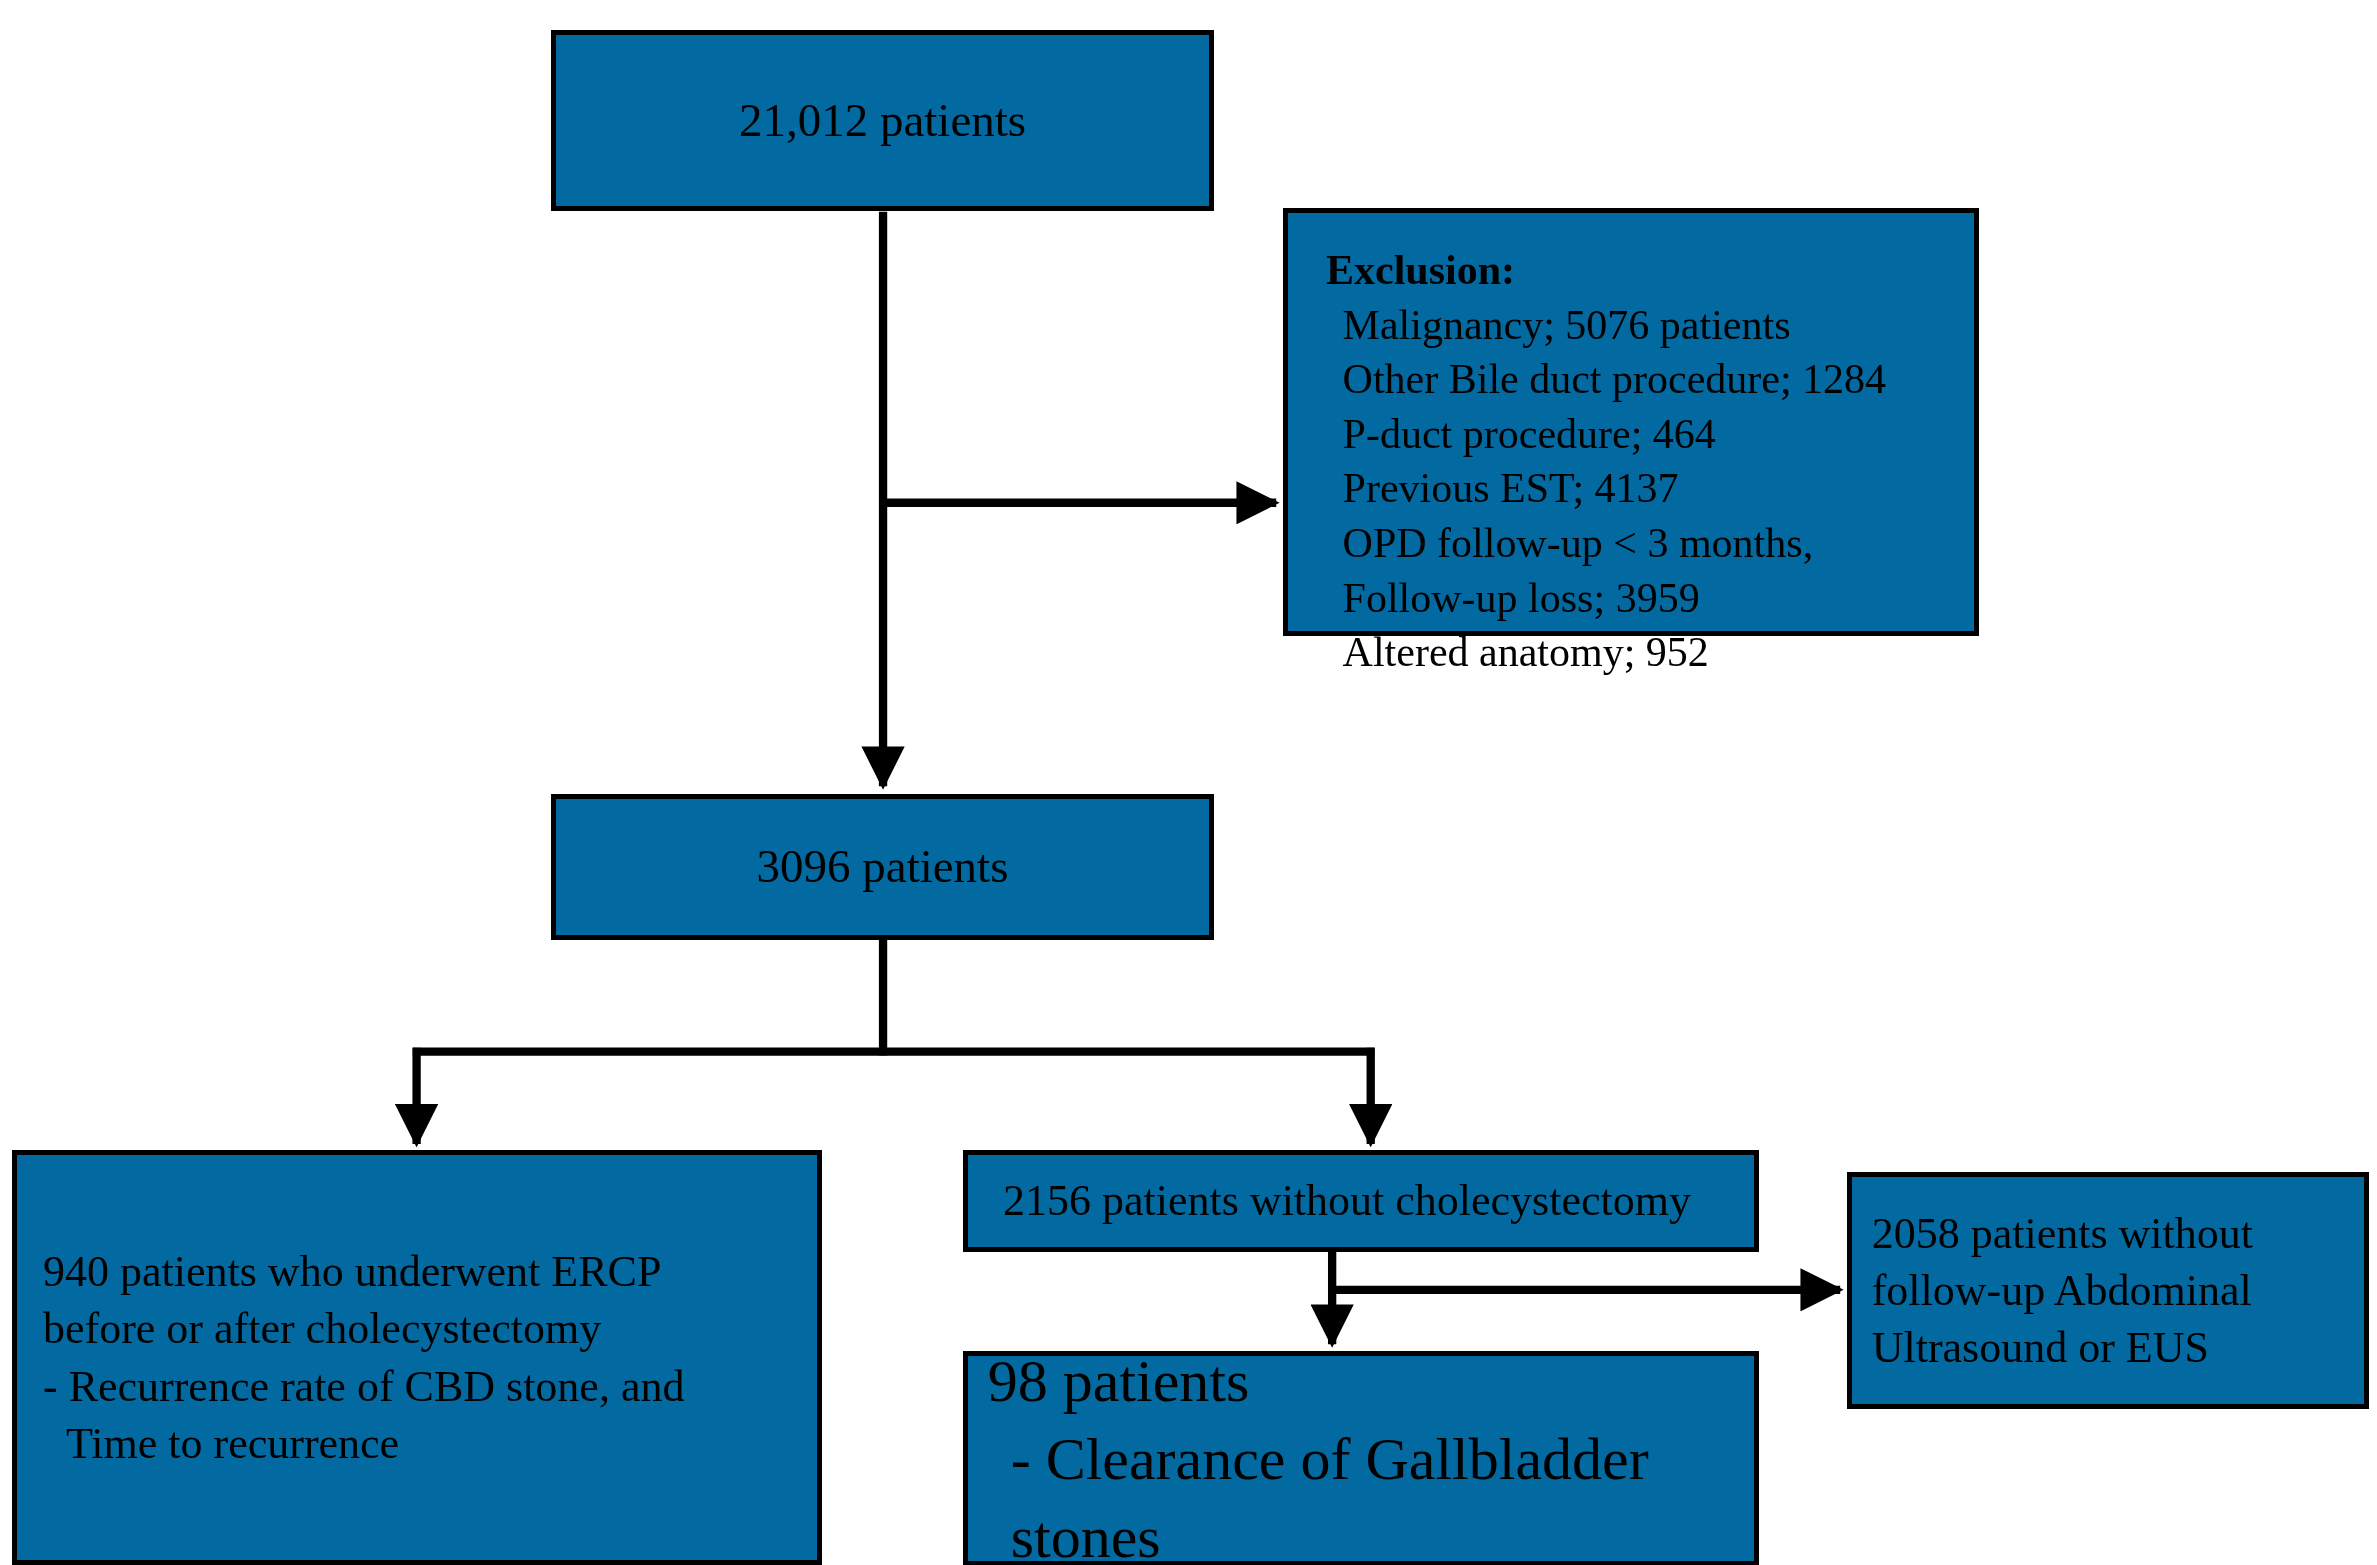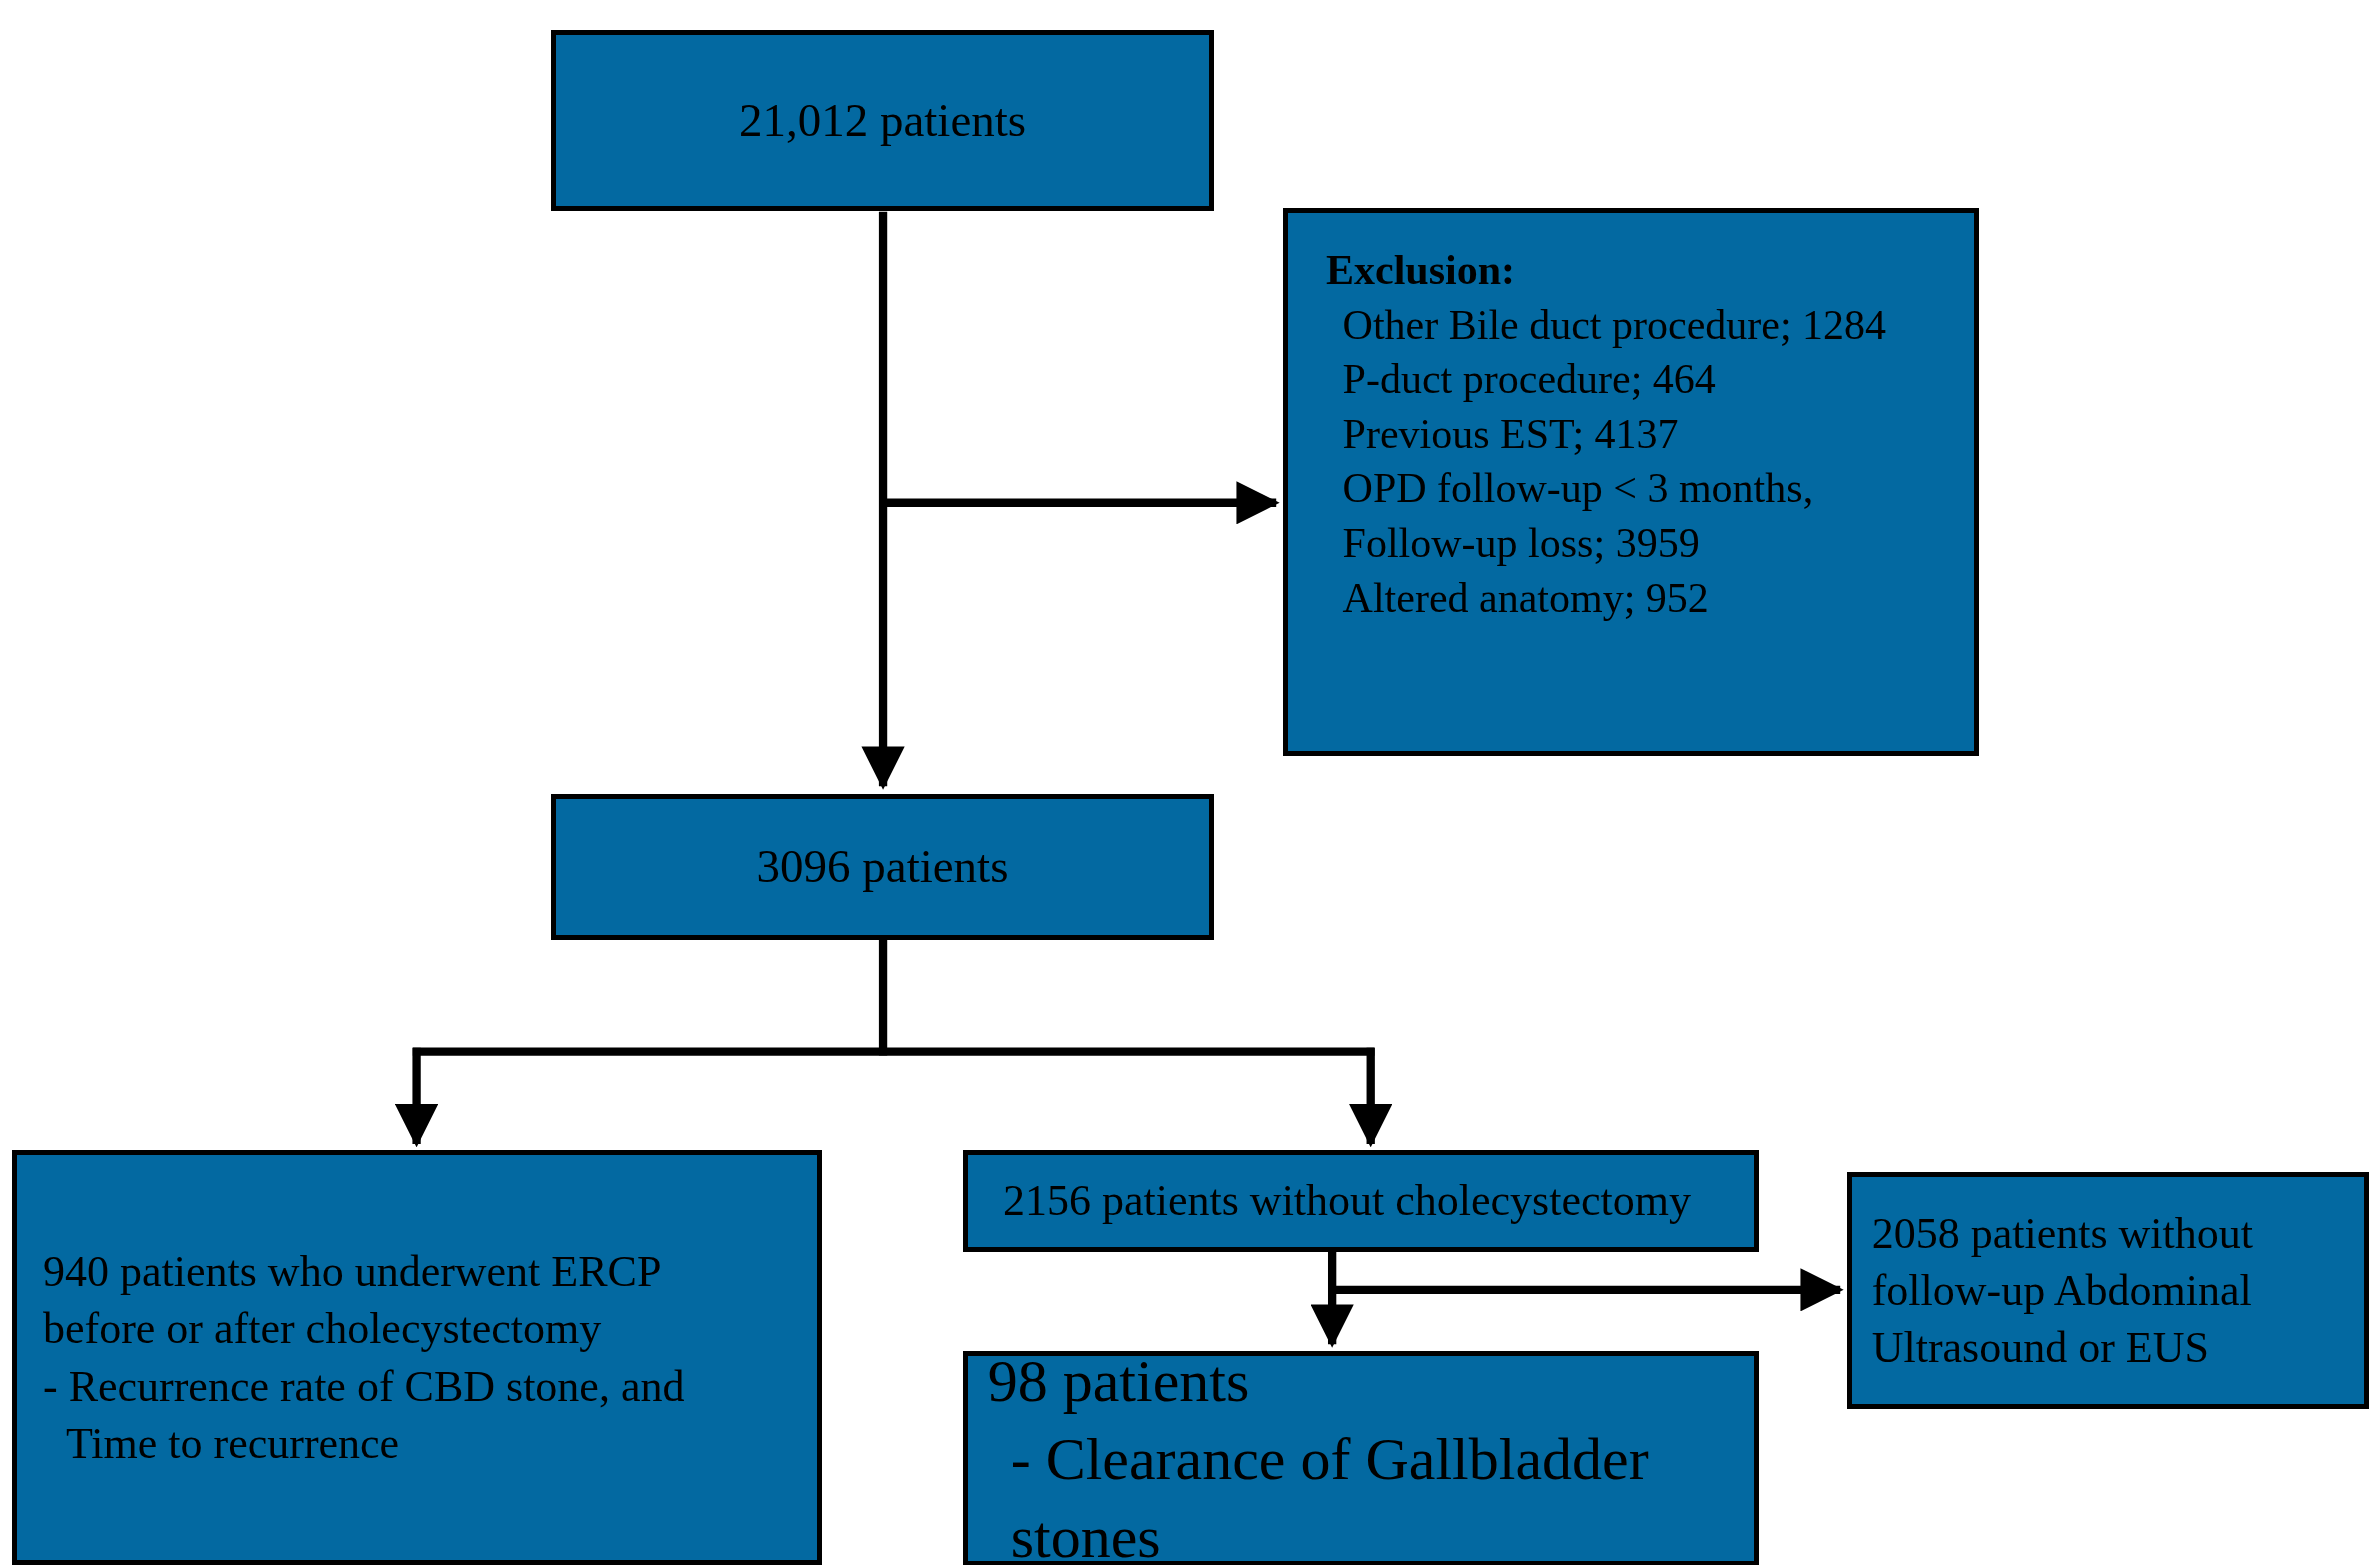--- a/index.html
+++ b/index.html
@@ -33,21 +33,21 @@
     flex-direction: column;
     justify-content: center;
     line-height: 1.30;
     white-space: pre-wrap;
   }
   .node.center    { align-items: center;  text-align: center; }
   .node.left      { align-items: flex-start; text-align: left; }
 
   
   #node-total      { left: 551px;  top: 30px;   width: 663px;  height: 181px; font-size: 47px; }
-  #node-exclusion  { left: 1283px; top: 208px;  width: 696px;  height: 548px; font-size: 42px;
+  #node-exclusion  { left: 1283px; top: 208px;  width: 696px;  height: 428px; font-size: 42px;
                      padding: 30px 0 0 38px; justify-content: flex-start; }
   #node-eligible   { left: 551px;  top: 794px; width: 663px;  height: 146px; font-size: 47px; }
   #node-ercp       { left: 12px;   top: 1150px; width: 810px; height: 415px; font-size: 44px;
                      padding: 12px 26px; }
   #node-nochole    { left: 963px; top: 1150px; width: 796px; height: 102px; font-size: 44px;
                      padding: 0 35px; }
   #node-clearance  { left: 963px; top: 1351px; width: 796px; height: 215px; font-size: 60px;
                      padding: 0 19.7px; }
   #node-nofollowup { left: 1847px; top: 1172px; width: 522px;  height: 237px; font-size: 44px;
                      padding: 0 19.7px; }
@@ -92,20 +92,21 @@
       <line x1="1757" y1="1706" x2="2434" y2="1706" stroke="#000000" stroke-width="11" marker-end="url(#arrowhead)"></line>
     </g>
   </svg>
 
   <div id="node-total" class="node center">
     <span>21,012 patients</span>
   </div>
 
   <div id="node-exclusion" class="node left">
     <span class="excl-title txt-block">Exclusion:</span>
+    <span class="excl-line txt-block">Malignancy; 5076 patients</span>
     <span class="excl-line txt-block">Other Bile duct procedure; 1284</span>
     <span class="excl-line txt-block">P-duct procedure; 464</span>
     <span class="excl-line txt-block">Previous EST; 4137</span>
     <span class="excl-line txt-block">OPD follow-up &lt; 3 months,</span>
     <span class="excl-line txt-block">Follow-up loss; 3959</span>
     <span class="excl-line txt-block">Altered anatomy; 952</span>
   </div>
 
   <div id="node-eligible" class="node center">
     <span>3096 patients</span>

